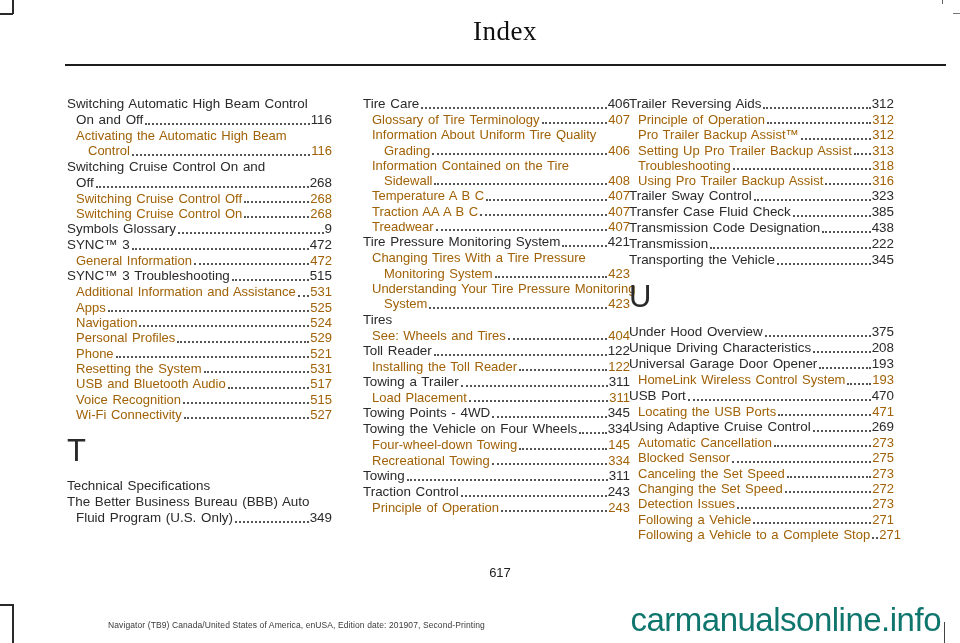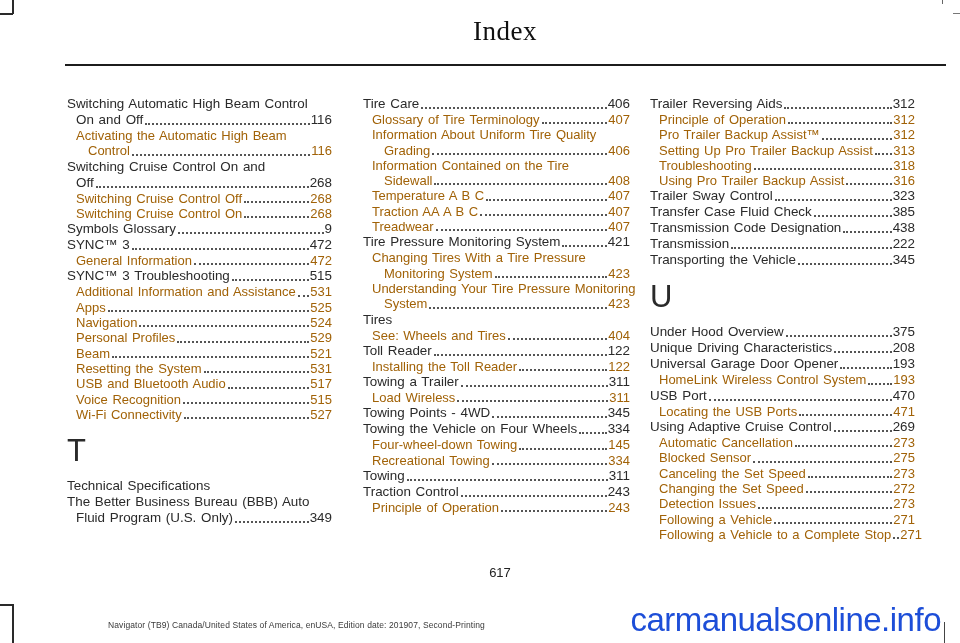--- a/index.html
+++ b/index.html
@@ -9,41 +9,41 @@
   
   .title{position:absolute;top:16px;left:65px;width:880px;text-align:center;
          font-family:"Liberation Serif","DejaVu Serif",serif;font-size:27px;
          font-weight:400;color:#101010;letter-spacing:.5px;}
   .rule{position:absolute;top:64px;left:65px;width:881px;border-top:2px solid #1c1c1c;}
 
   
   .col{position:absolute;top:96px;}
   .col-1{left:67px;width:265px;}
   .col-2{left:363px;width:267px;}
-  .col-3{left:650px;width:265px;}
+  .col-3{left:629px;width:265px;}
 
   .entry{word-spacing:1px;}
   .entry.main{font-size:13.4px;line-height:16px;color:#2a2a2a;}
   .entry.sub{font-size:13px;line-height:15.3px;margin-left:9px;color:#a16207;}
   .line,.txt{white-space:nowrap;}
   .main .cont{padding-left:9px;text-align:center;}
   .sub .cont{padding-left:12px;justify-content:space-between;}
   .lastline{display:flex;}
   .leader{flex:1;min-width:6px;border-bottom:2px dotted #555;
           align-self:flex-end;margin:0 1px 3px 2px;}
   .pg{white-space:nowrap;}
   .section-letter{font-size:31px;line-height:34px;font-weight:400;color:#2a2a2a;
                   margin:12px 0 10px 0;}
 
   
   .pagenum{position:absolute;top:565px;left:65px;width:870px;text-align:center;
            font-size:13px;color:#222;}
   .edition{position:absolute;top:620px;left:62px;font-size:8.5px;color:#3a3a3a;
            letter-spacing:.1px;padding-left:46px;}
-  .watermark{position:absolute;top:601px;right:19px;font-size:33px;color:#1d4ed8;
+  .watermark{position:absolute;top:601px;right:19px;font-size:33px;color:#0f766e;
              letter-spacing:-.5px;font-weight:400;}
 
   
   .cm{position:absolute;}
   .cm-tl-v{left:12px;top:0;height:14px;border-left:2px solid #2a2a2a;}
   .cm-tl-h{left:0;top:13px;width:13px;border-top:2px solid #2a2a2a;}
   .cm-tr-v{left:942px;top:0;height:4px;border-left:1.5px solid #666;}
   .cm-tr-h{left:953px;top:13px;width:7px;border-top:1.5px solid #777;}
   .cm-bl-h{left:0;top:604px;width:13px;border-top:2px solid #2a2a2a;}
   .cm-bl-v{left:12px;top:604px;height:39px;border-left:2px solid #2a2a2a;}
@@ -155,21 +155,21 @@
       </div>
       <div class="entry sub">
         <div class="lastline">
           <span class="txt">Personal Profiles</span>
           <span class="leader"></span>
           <span class="pg">529</span>
         </div>
       </div>
       <div class="entry sub">
         <div class="lastline">
-          <span class="txt">Beam</span>
+          <span class="txt">Phone</span>
           <span class="leader"></span>
           <span class="pg">521</span>
         </div>
       </div>
       <div class="entry sub">
         <div class="lastline">
           <span class="txt">Resetting the System</span>
           <span class="leader"></span>
           <span class="pg">531</span>
         </div>
@@ -313,21 +313,21 @@
       </div>
       <div class="entry main">
         <div class="lastline">
           <span class="txt">Towing a Trailer</span>
           <span class="leader"></span>
           <span class="pg">311</span>
         </div>
       </div>
       <div class="entry sub">
         <div class="lastline">
-          <span class="txt">Load Wireless</span>
+          <span class="txt">Load Placement</span>
           <span class="leader"></span>
           <span class="pg">311</span>
         </div>
       </div>
       <div class="entry main">
         <div class="lastline">
           <span class="txt">Towing Points - 4WD</span>
           <span class="leader"></span>
           <span class="pg">345</span>
         </div>

